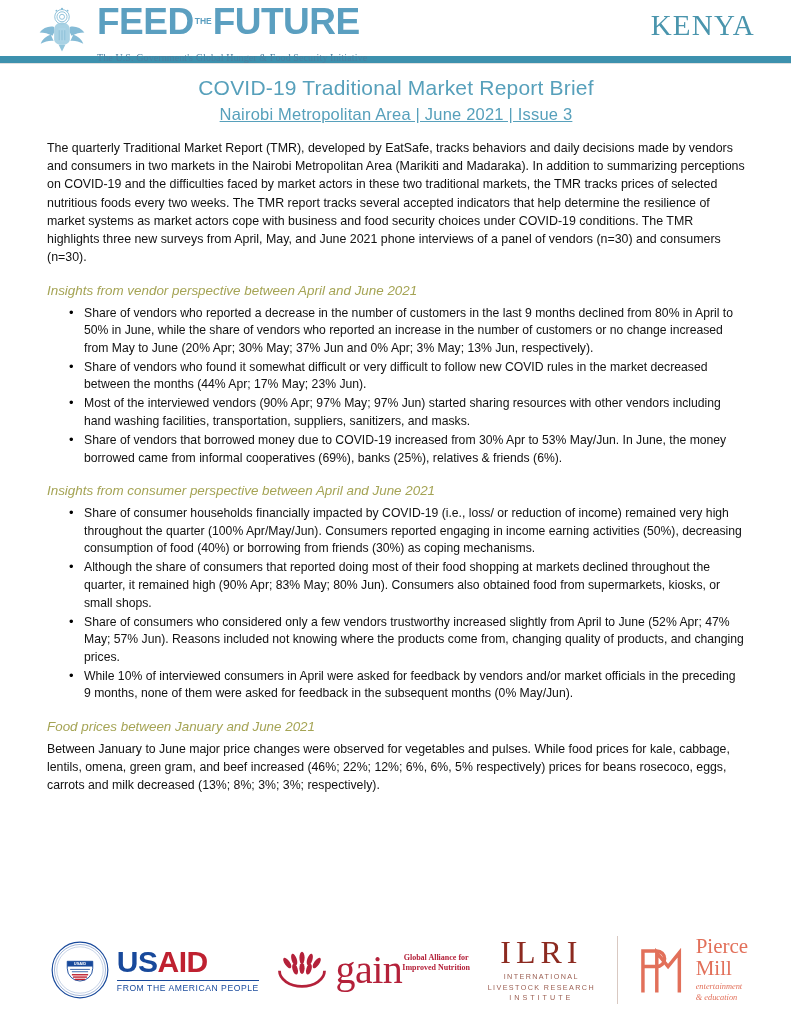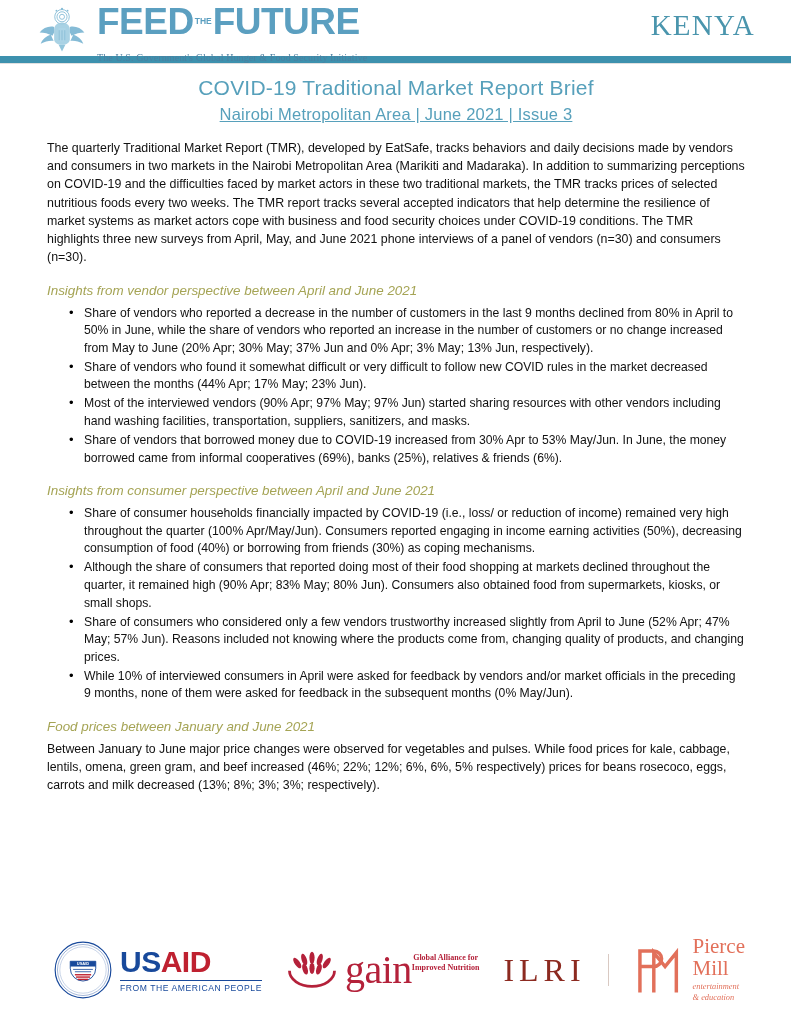--- a/index.html
+++ b/index.html
@@ -380,20 +380,25 @@
       <span class="gain-word">gain</span>
       <span class="gain-sub">
         <span>Global Alliance for</span><br>
         <span>Improved Nutrition</span>
       </span>
     </span>
   </div>
 
   <div class="logo ilri">
     <span class="ilri-word">ILRI</span>
+    <span class="ilri-sub">
+      <span>INTERNATIONAL</span><br>
+      <span>LIVESTOCK RESEARCH</span><br>
+      <span class="sp">INSTITUTE</span>
+    </span>
   </div>
 
   <div class="logo pm">
     <span class="pm-mark">
       <svg viewBox="0 0 60 60" width="52" height="52" aria-hidden="true">
         <g fill="none" stroke="#e2705a" stroke-width="4" stroke-linecap="butt">
           <path d="M8 56 L8 8 L24 8 a9 9 0 0 1 0 18 L8 26"></path>
           <path d="M24 56 L24 10 L37 26 L50 10 L50 56"></path>
         </g>
       </svg>

